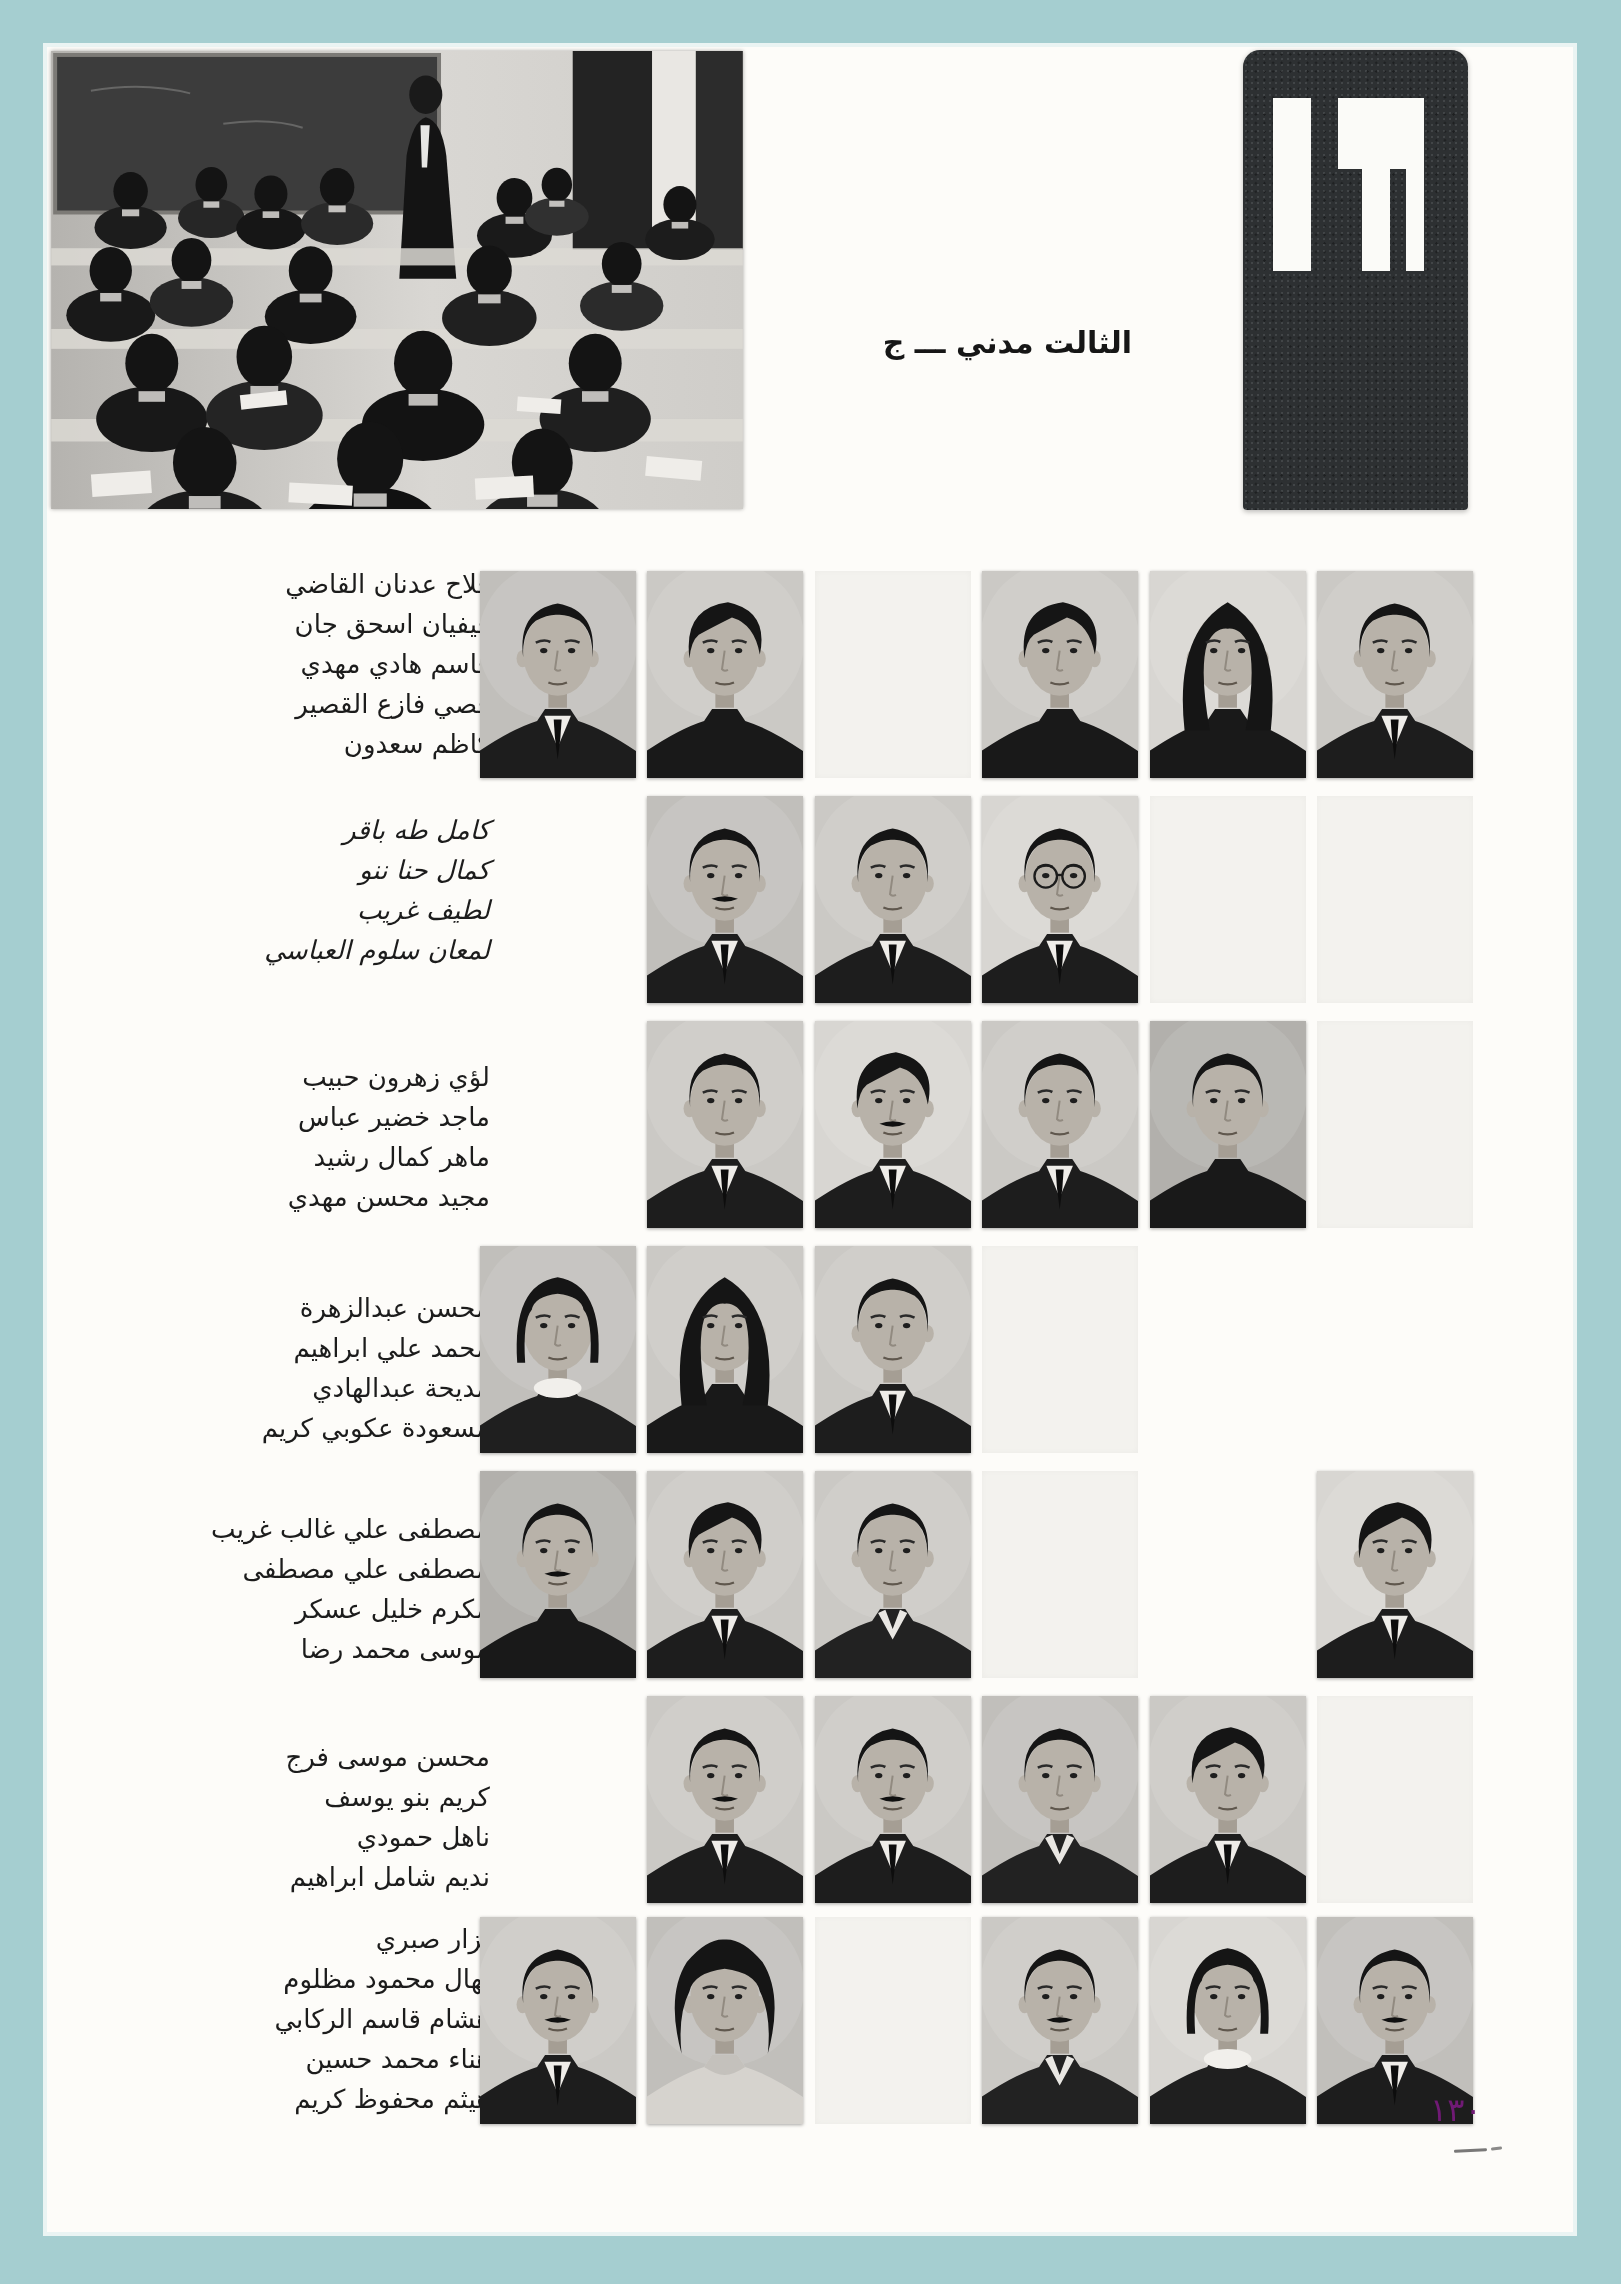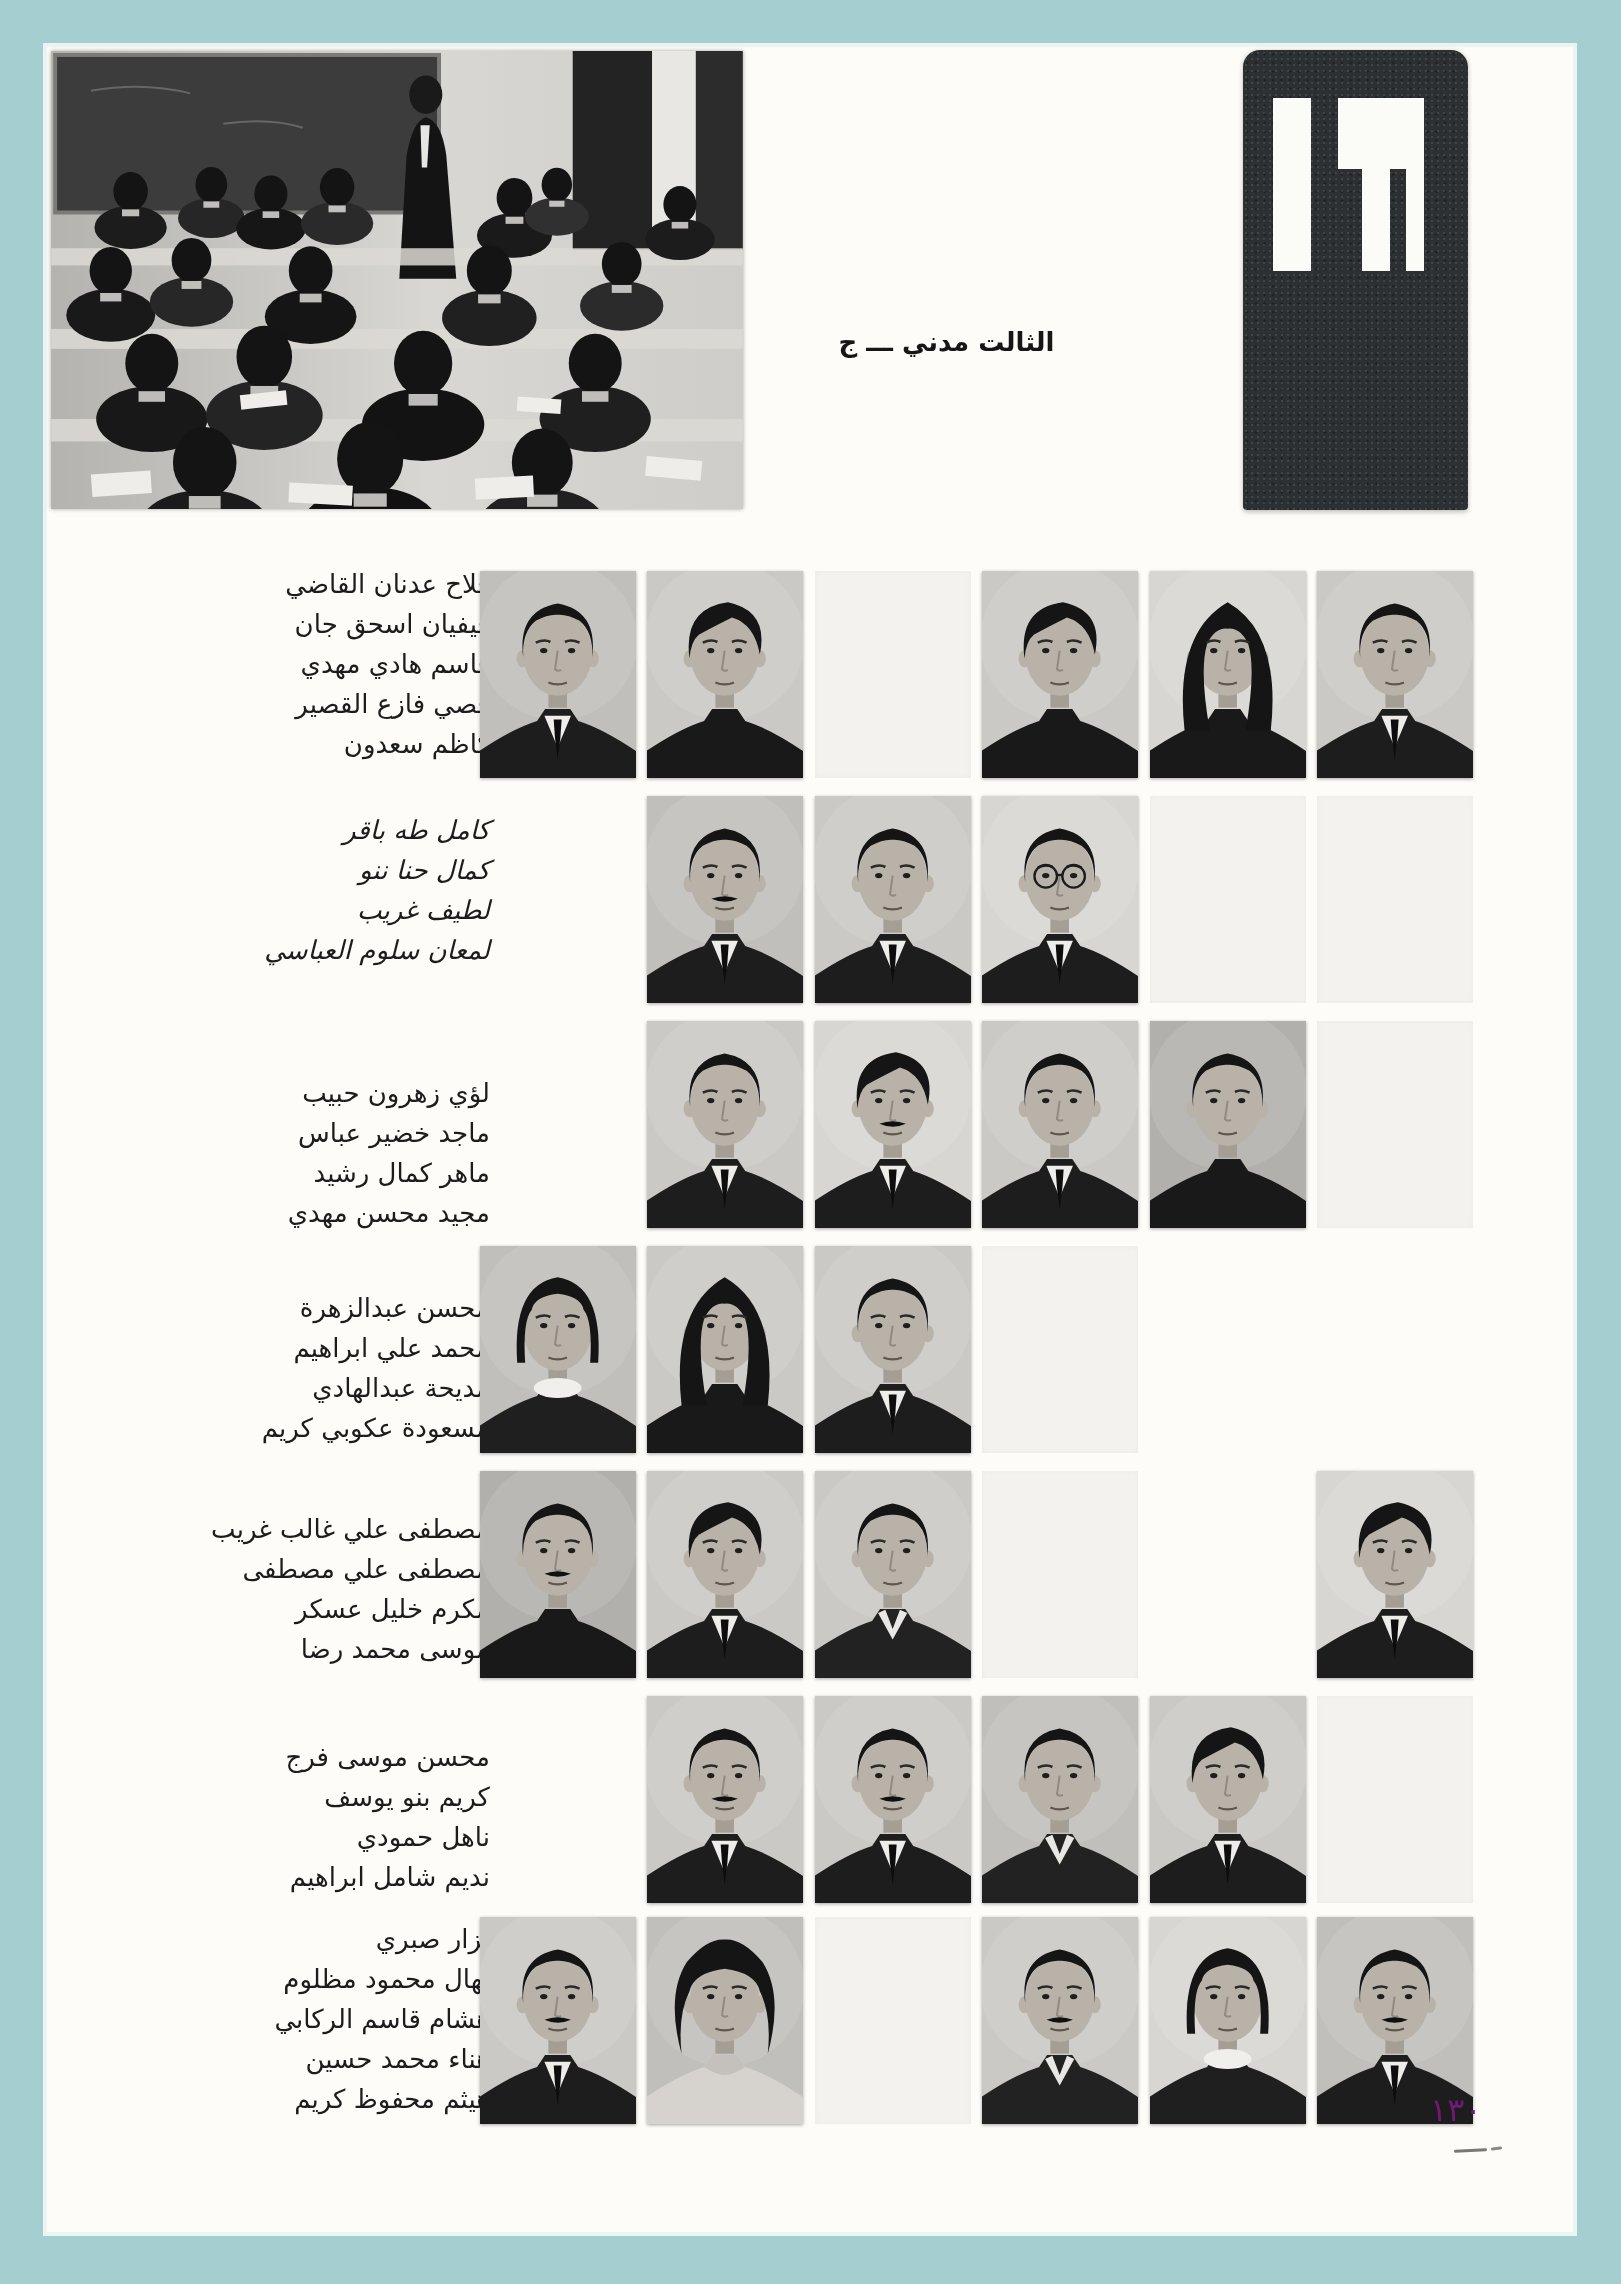--- a/index.html
+++ b/index.html
@@ -5,22 +5,22 @@
   html,body{margin:0;padding:0;background:#888;}
   .stage{position:relative;width:1622px;height:2284px;background:#a5ced0;overflow:hidden;
          font-family:"DejaVu Sans",sans-serif;}
   .paper{position:absolute;left:43px;top:43px;width:1534px;height:2193px;
          background:#fdfcf9;box-shadow:inset 0 0 0 4px #eaf4f3;}
   
   .abs{position:absolute;}
   .classroom{left:51px;top:51px;width:692px;height:458px;background:#cfcdc9;
              box-shadow:0 0 4px rgba(0,0,0,.35);}
   .classroom svg{display:block;width:100%;height:100%;}
-  .title{left:761px;top:306px;width:371px;height:73px;direction:rtl;text-align:center;
-         font-size:26px;font-weight:bold;color:#161616;letter-spacing:0.7px;line-height:73px;}
+  .title{left:761px;top:306px;width:371px;height:73px;direction:rtl;text-align:right;
+         font-size:30px;font-weight:bold;color:#161616;letter-spacing:0.7px;line-height:73px;}
   .logo{left:1243px;top:50px;width:225px;height:460px;background-color:#2d3032;
         background-image:radial-gradient(rgba(160,168,170,.18) 0.8px, transparent 0.9px),
                          radial-gradient(rgba(0,0,0,.35) 1px, transparent 1.1px);
         background-size:6px 6px,8.6px 8.6px;border-radius:17px 17px 4px 4px;
         box-shadow:0 1.3px 5.3px rgba(0,0,0,.25);}
   .logo .cut{position:absolute;background:#fbfbf8;}
   .names{width:265px;direction:rtl;text-align:right;color:#1c1c1c;font-size:26px;
          line-height:40px;}
   .names div{white-space:nowrap;}
   
@@ -144,21 +144,21 @@
         <div>قاسم هادي مهدي</div>
         <div>قصي فازع القصير</div>
         <div>كاظم سعدون</div>
       </div>
       <div class="names abs" style="left: 225px; top: 810px; font-style: italic;">
         <div>كامل طه باقر</div>
         <div>كمال حنا ننو</div>
         <div>لطيف غريب</div>
         <div>لمعان سلوم العباسي</div>
       </div>
-      <div class="names abs" style="left: 225px; top: 1057px; margin-top: 16px;">
+      <div class="names abs" style="left: 225px; top: 1057px;">
         <div>لؤي زهرون حبيب</div>
         <div>ماجد خضير عباس</div>
         <div>ماهر كمال رشيد</div>
         <div>مجيد محسن مهدي</div>
       </div>
       <div class="names abs" style="left: 225px; top: 1288px;">
         <div>محسن عبدالزهرة</div>
         <div>محمد علي ابراهيم</div>
         <div>مديحة عبدالهادي</div>
         <div>مسعودة عكوبي كريم</div>

